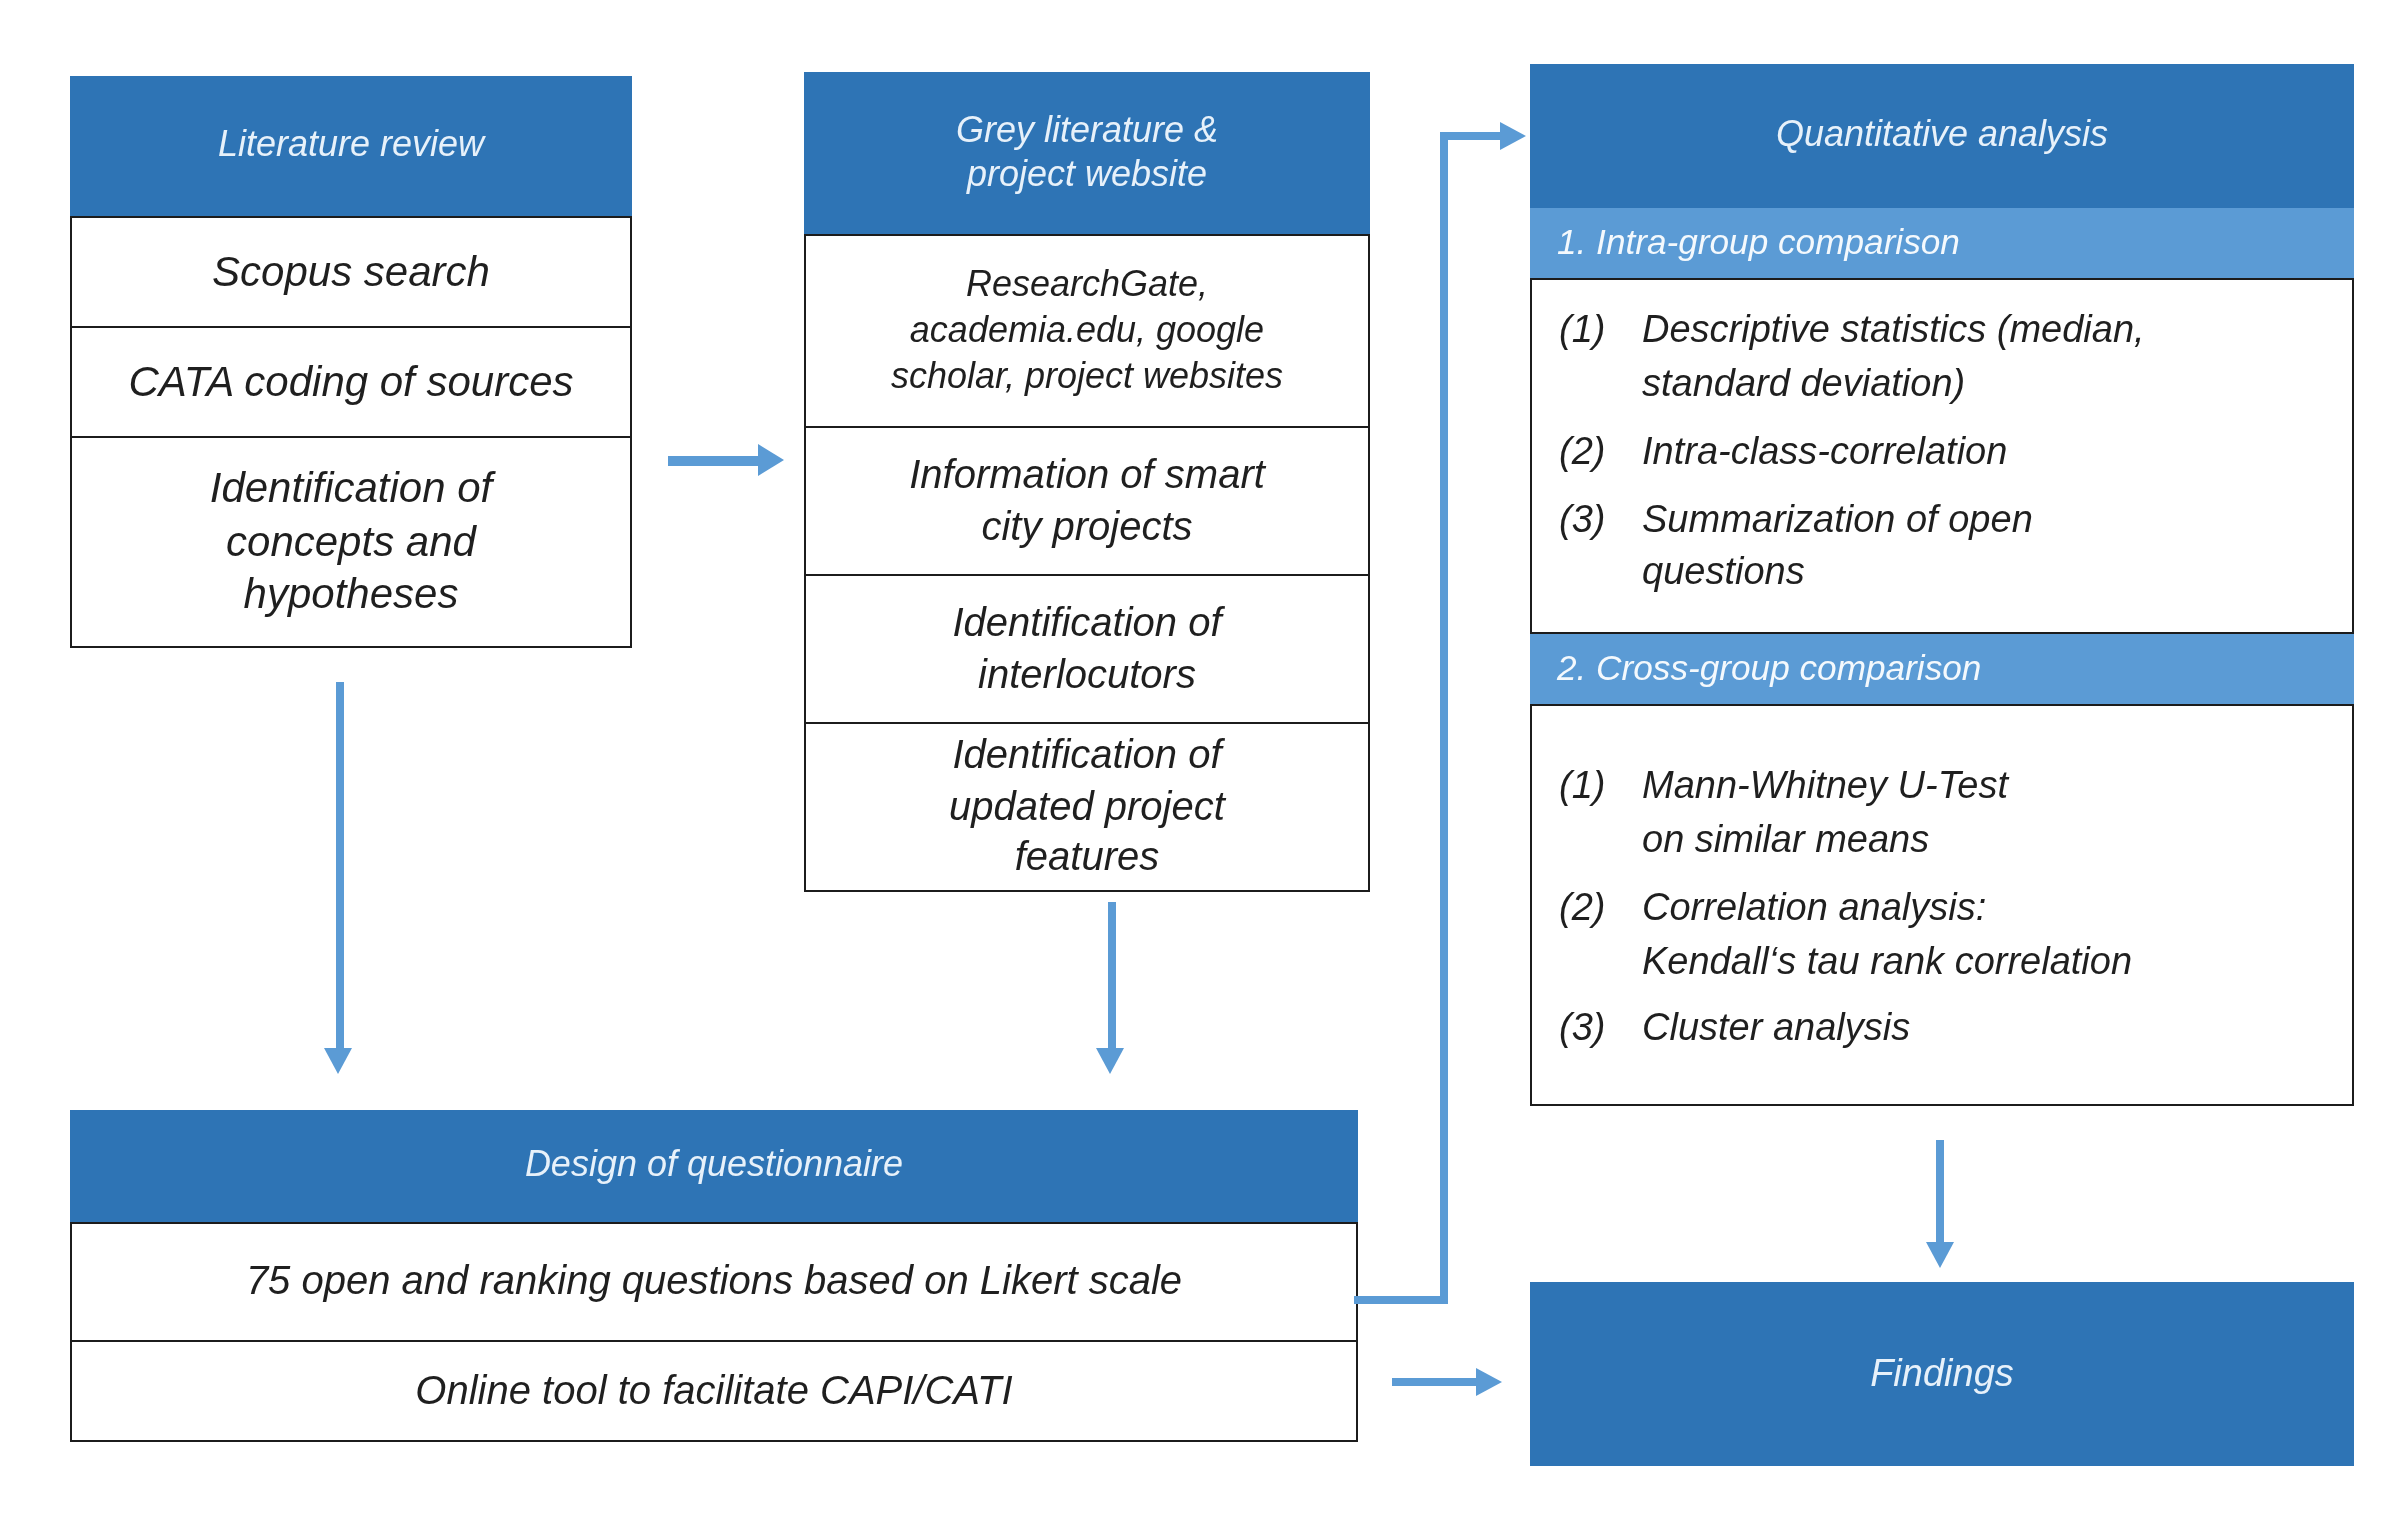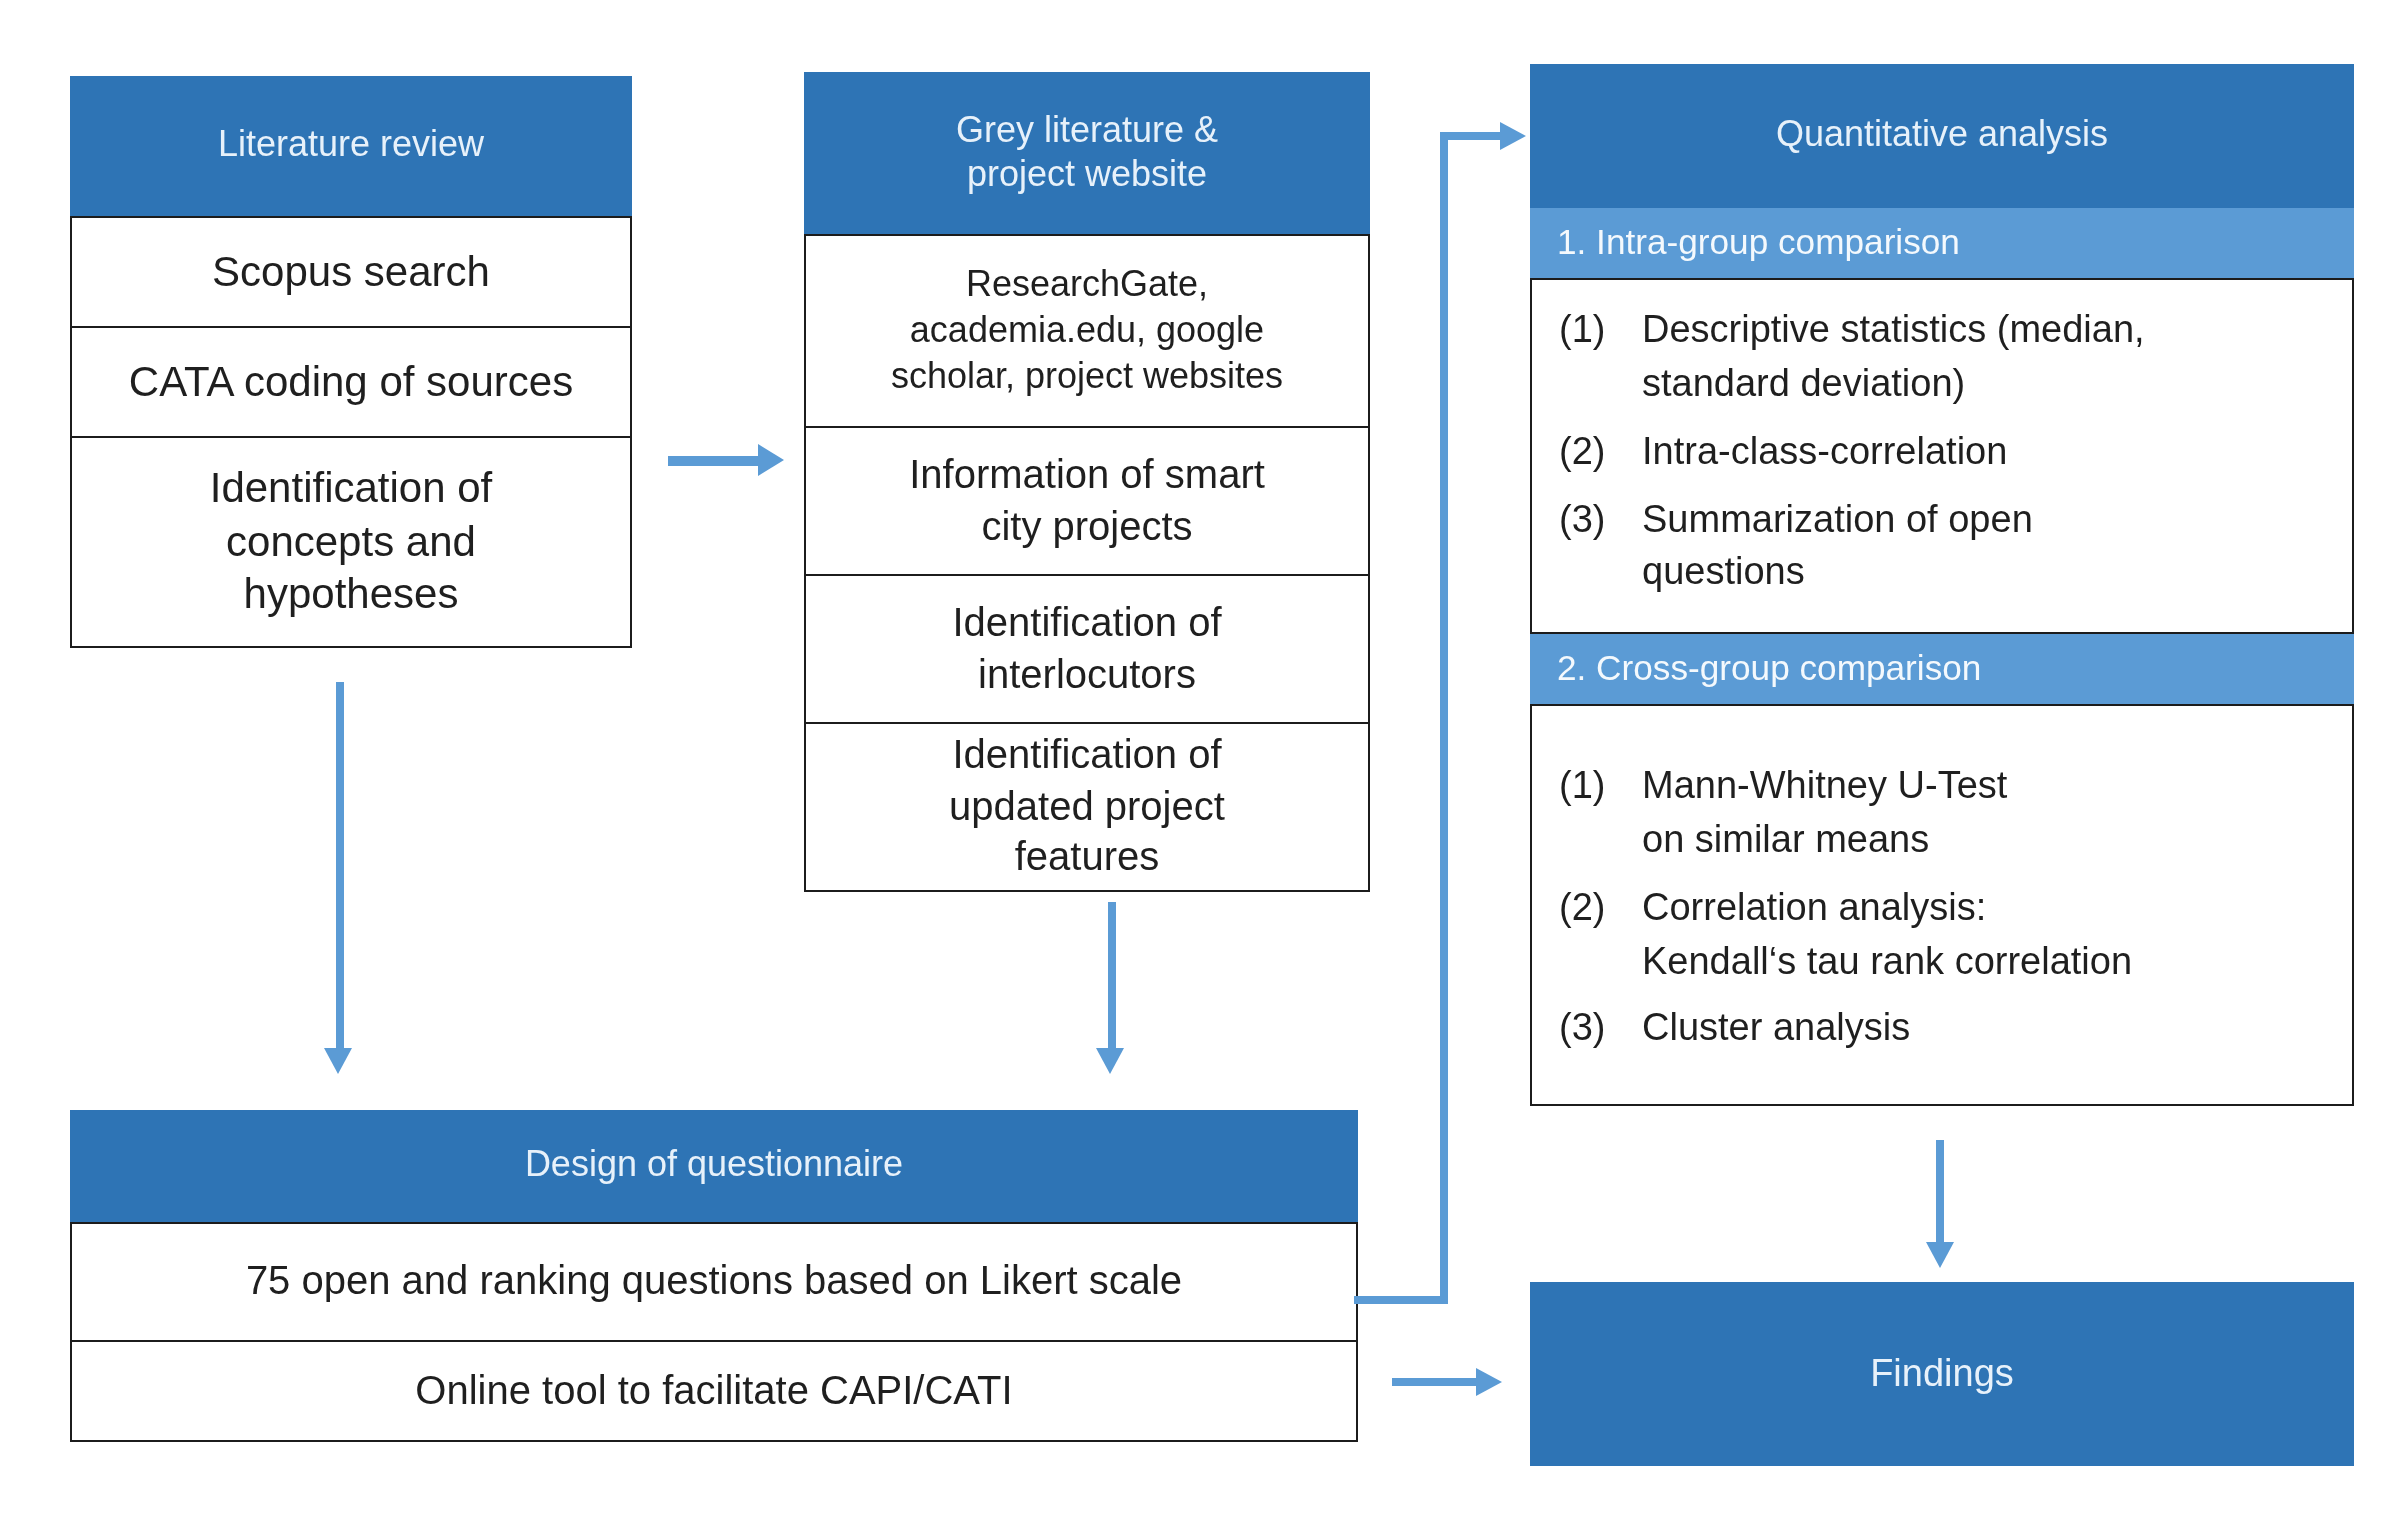--- a/index.html
+++ b/index.html
@@ -1,16 +1,16 @@
 <!DOCTYPE html>
 <html style="--header-blue: #2e74b5; --subheader-blue: #5b9bd5; --arrow-blue: #5b9bd5; --border-dark: #1c1c1c; --text-dark: #1f1f1f; --header-text: #e7f1fa; --band-text: #f4f9fd;font-size:10.8px"><head>
 <meta charset="utf-8">
 <style>
   html,body { margin:0; padding:0; background:#ffffff; }
-  .stage { position:relative; width:2401px; height:1514px; background:#ffffff; overflow:hidden; }
+  .stage { position:relative; width:2401px; height:1514px; background:#ffffff; overflow:hidden;font-style:italic; }
   .canvas {
     position:relative; width:1201px; height:757px;
     transform:scale(2); transform-origin:0 0;
     font-family:"Liberation Sans", sans-serif;
     color:var(--text-dark,#1f1f1f);
   }
   .box { position:absolute; }
   .hdr {
     background:var(--header-blue,#2e74b5);
     color:var(--header-text,#e7f1fa);

